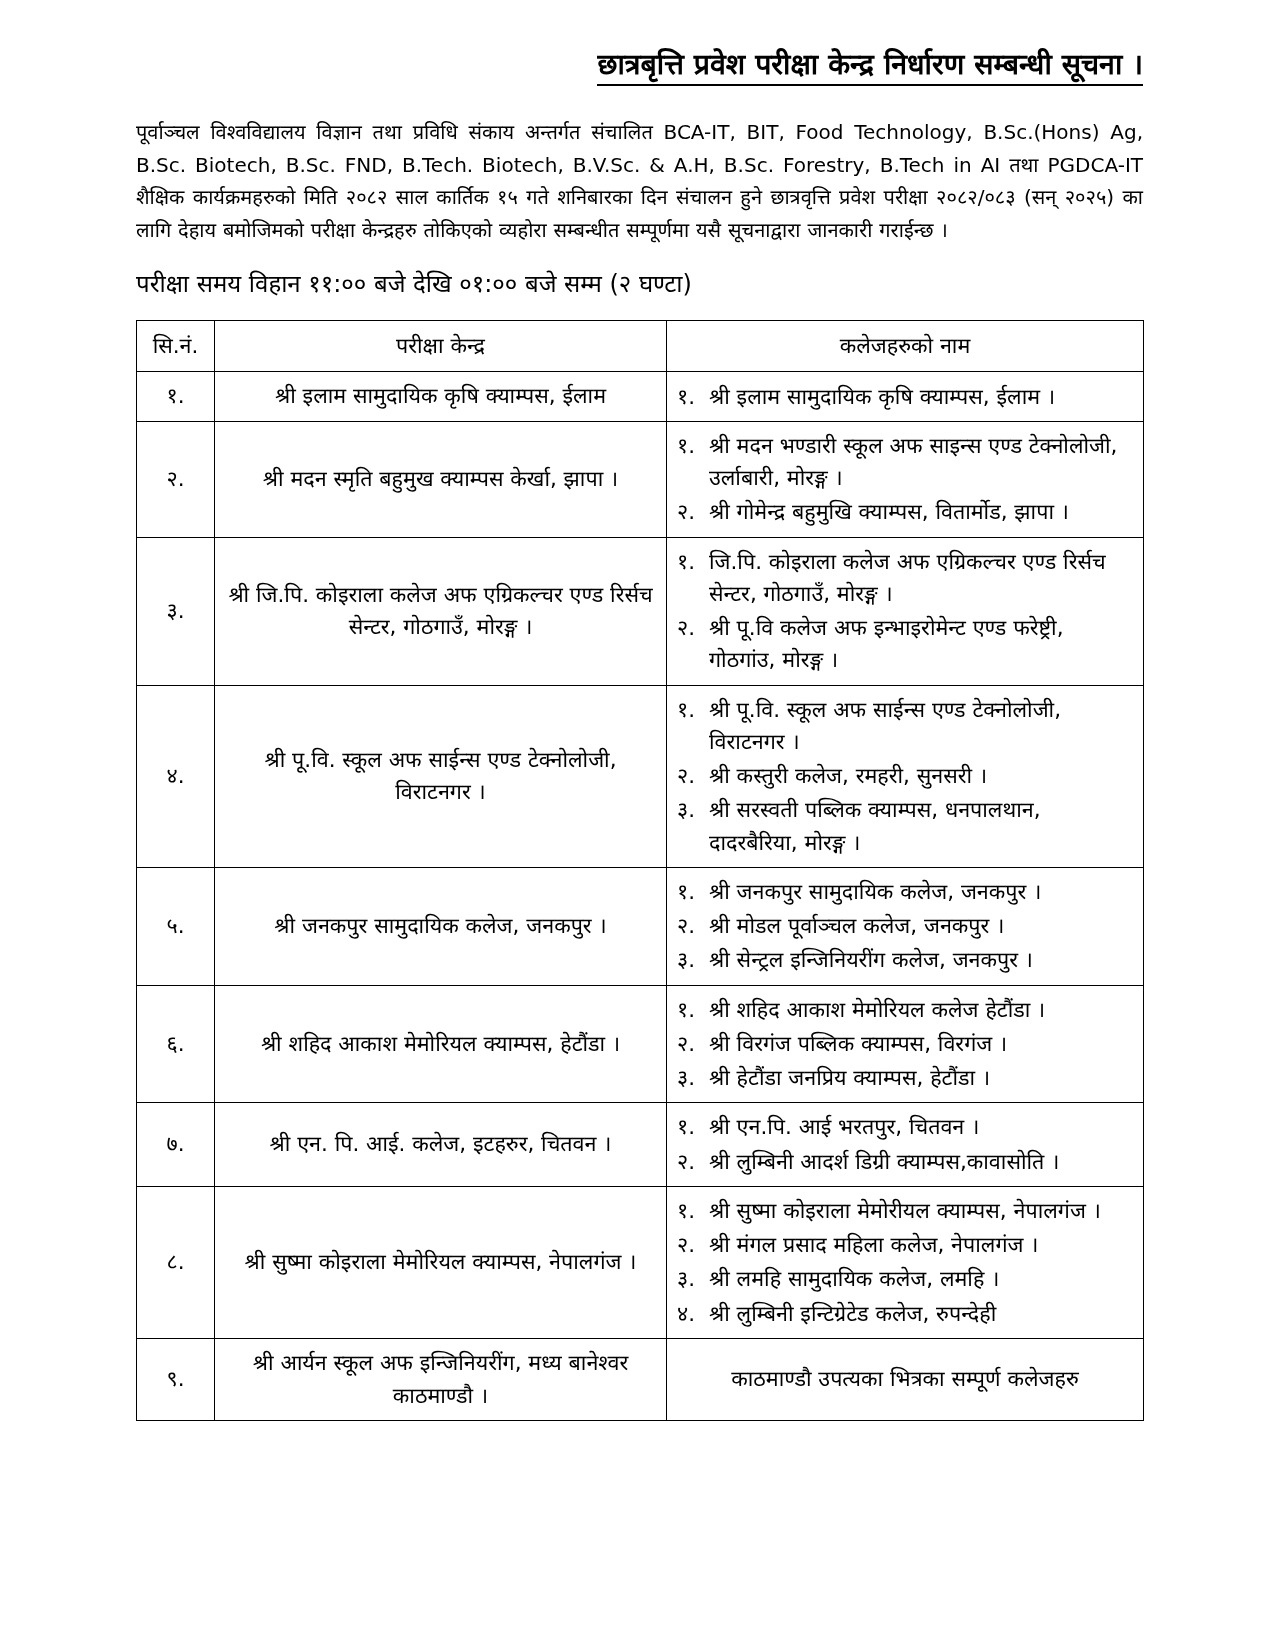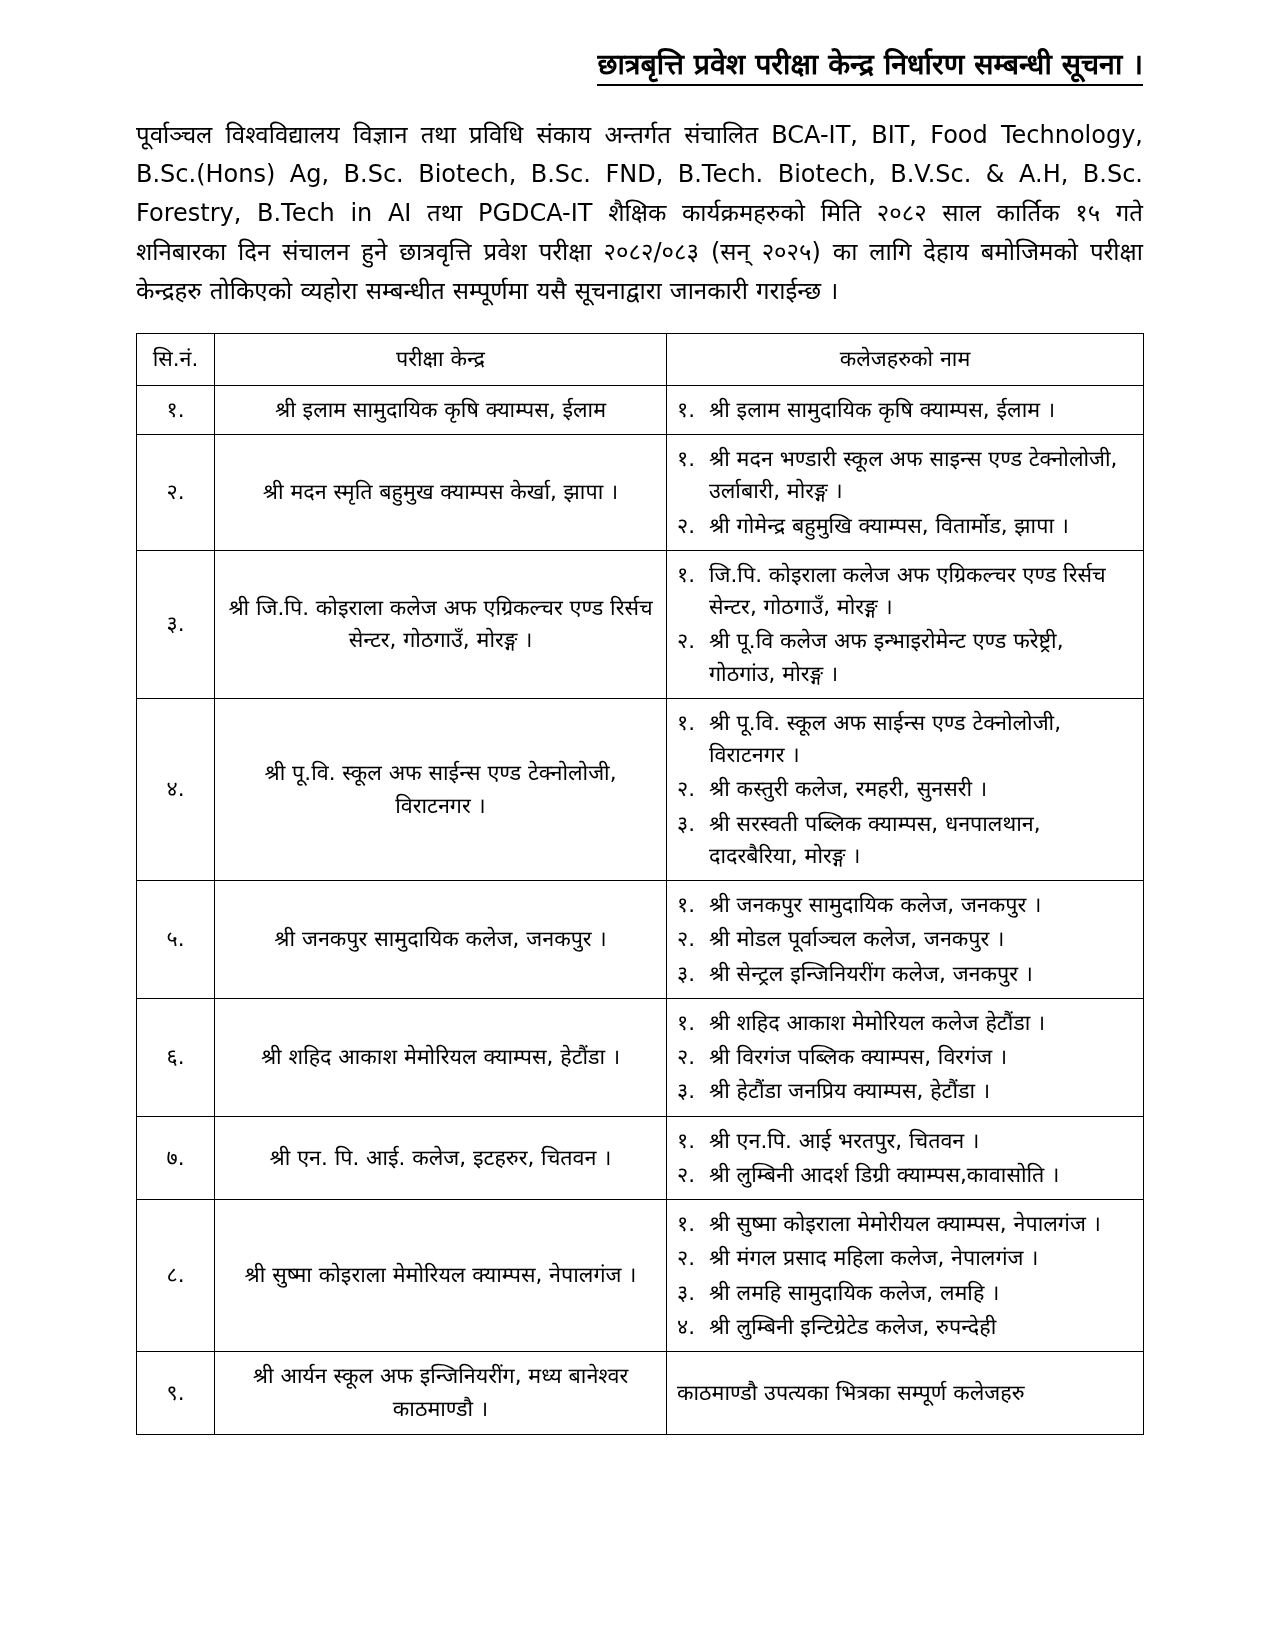--- a/index.html
+++ b/index.html
@@ -28,21 +28,21 @@
     line-height: 1.35;
     margin: 0 0 30px 0;
     padding-bottom: 2px;
     display: block;
   }
   .doc-title span {
     border-bottom: 2px solid #000;
     padding-bottom: 3px;
   }
   .intro-para {
-    font-size: 24px;
+    font-size: 20px;
     line-height: 1.62;
     text-align: justify;
     text-justify: inter-word;
     margin: 0 0 22px 0;
     word-spacing: 0.5px;
   }
   .time-line {
     font-size: 24px;
     line-height: 1.4;
     margin: 0 0 18px 0;
@@ -101,32 +101,33 @@
   ol.clist li:last-child { margin-bottom: 0; }
   ol.clist li .num {
     flex: 0 0 auto;
     min-width: 28px;
     padding-right: 4px;
   }
   ol.clist li .txt {
     flex: 1 1 auto;
   }
   td.colleges.plain {
-    text-align: left;
+    text-align: center;
   }
 </style>
 </head>
 <body>
 
 <div class="page">
 
   <h1 class="doc-title"><span>छात्रबृत्ति प्रवेश परीक्षा केन्द्र निर्धारण सम्बन्धी सूचना ।</span></h1>
 
   <p class="intro-para">पूर्वाञ्चल विश्वविद्यालय विज्ञान तथा प्रविधि संकाय अन्तर्गत संचालित BCA-IT, BIT, Food Technology, B.Sc.(Hons) Ag, B.Sc. Biotech, B.Sc. FND, B.Tech. Biotech, B.V.Sc. &amp; A.H, B.Sc. Forestry, B.Tech in AI तथा PGDCA-IT शैक्षिक कार्यक्रमहरुको मिति २०८२ साल कार्तिक १५ गते शनिबारका दिन संचालन हुने छात्रवृत्ति प्रवेश परीक्षा २०८२/०८३ (सन् २०२५) का लागि देहाय बमोजिमको परीक्षा केन्द्रहरु तोकिएको व्यहोरा सम्बन्धीत सम्पूर्णमा यसै सूचनाद्वारा जानकारी गराईन्छ ।</p>
 
+  <p class="time-line">परीक्षा समय विहान ११:०० बजे देखि ०१:०० बजे सम्म (२ घण्टा)</p>
 
   <table class="centers">
     <colgroup>
       <col class="col-sn">
       <col class="col-ctr">
       <col class="col-col">
     </colgroup>
     <thead>
       <tr>
         <th>सि.नं.</th>

